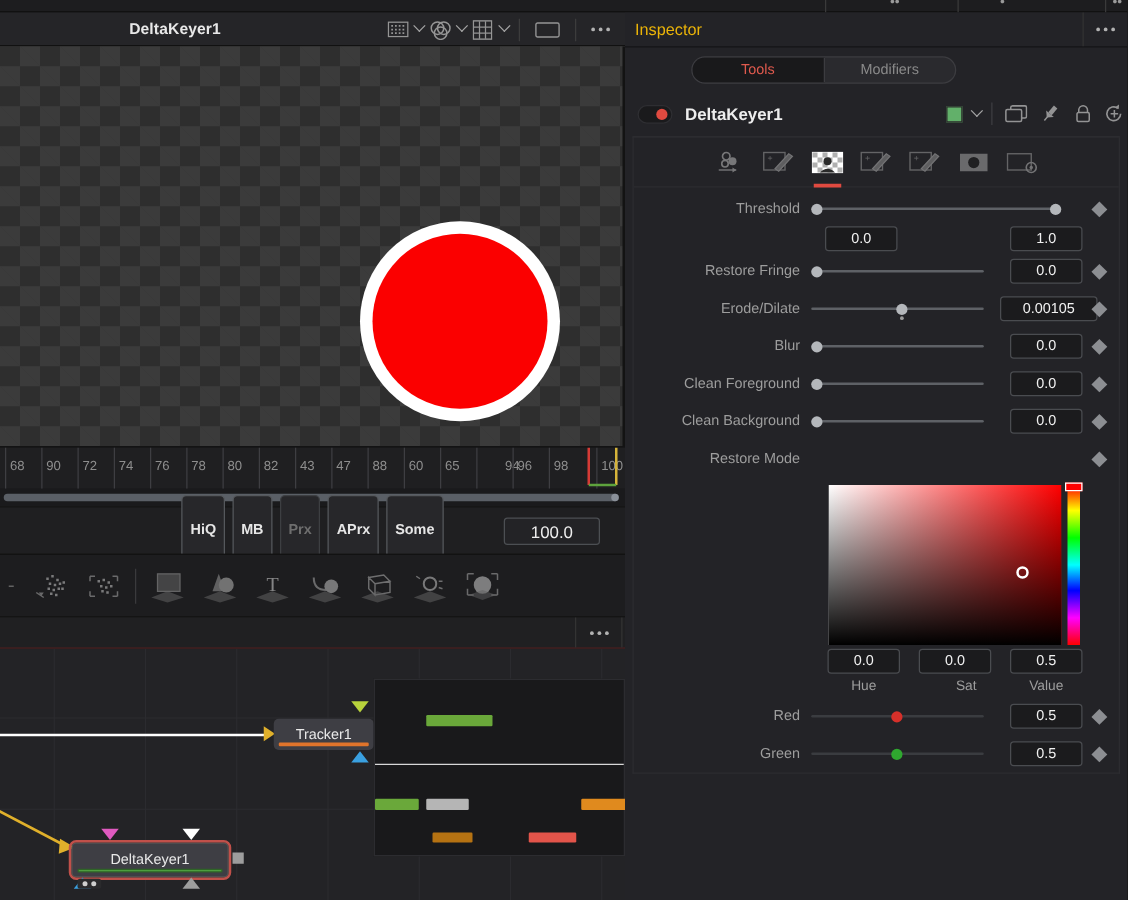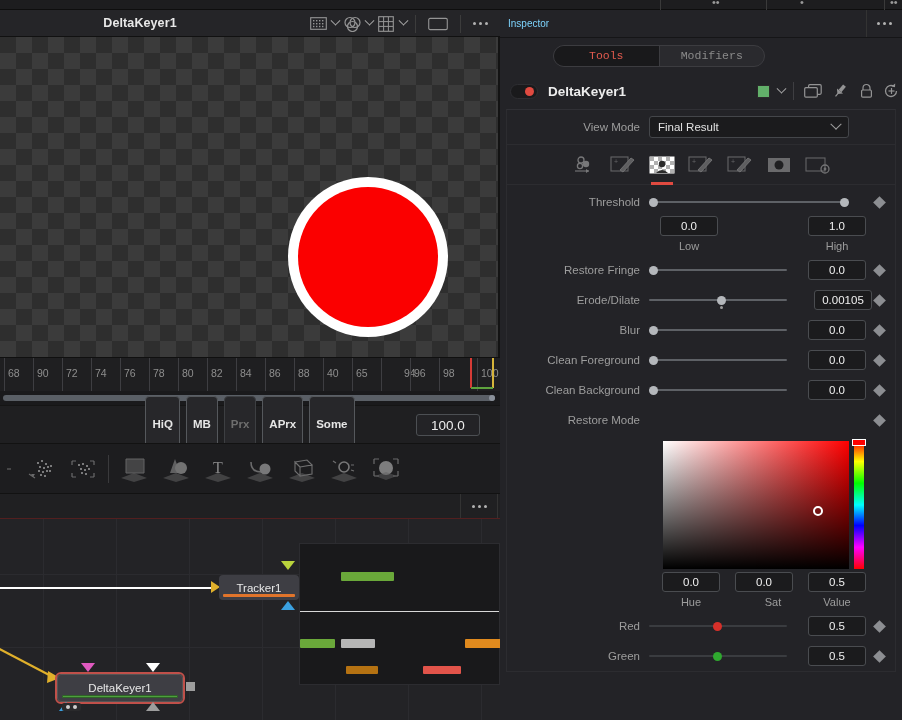--- a/index.html
+++ b/index.html
@@ -95,21 +95,21 @@
     display: flex; align-items: center; justify-content: center; gap: 6px;
   }
   .qbtn {
     border: 1px solid #55585c; border-radius: 4px; background: #27272a;
     font-size: 11.5px; font-weight: bold; color: #e6e6e6;
     padding: 20px 6px; min-width: 30px; text-align: center; line-height: 15px;
   }
   .qbtn.dim { color: #6e6e6e; border-color: #3d3f42; }
   .zoomfld {
     position: absolute; right: 20px; top: 8px;
-    width: 64px; height: 22px; border: 1px solid #4c4f53; border-radius: 3px;
+    width: 77px; height: 22px; border: 1px solid #4c4f53; border-radius: 3px;
     background: #232326; color: #ededed; font-size: 13.5px;
     display: flex; align-items: center; justify-content: center;
   }
 
   
   .toolstrip {
     position: relative; width: 500px; height: 51px; background: #1d1d1f;
     border-top: 1px solid #121212; border-bottom: 1px solid #121212;
     display: flex; align-items: center; gap: 0px; padding-left: 2px;
   }
@@ -162,27 +162,27 @@
   }
   .ov-bar { position: absolute; border-radius: 1px; }
   .ov-line { position: absolute; left: 0; right: 0; height: 1px; background: #d8d8d8; }
 
   
   .insp { position: absolute; left: 500px; top: 10px; width: 402px; height: 710px; background: #232327; }
   .insp-head {
     position: relative; width: 402px; height: 28px; background: #232327;
     border-bottom: 1px solid #151517; display: flex; align-items: center;
   }
-  .insp-title { margin-left: 8px; font-size: 10px; color: #7dd3fc; }
+  .insp-title { margin-left: 8px; font-size: 13px; color: #eab308; }
   .insp-head .dots-btn {
     position: absolute; right: 0; top: 0; width: 36px; height: 27px;
     display: flex; align-items: center; justify-content: center; border-left: 1px solid #333;
   }
 
-  .tabrow { position: relative; width: 318px; height: 35px; display: flex; align-items: center; justify-content: center; font-family: Liberation Mono, monospace; }
+  .tabrow { position: relative; width: 318px; height: 35px; display: flex; align-items: center; justify-content: center; }
   .tabpill {
     display: flex; width: 212px; height: 22px; border: 1px solid #3c3c40;
     border-radius: 11px; overflow: hidden; background: #2a2a2e;
   }
   .tabpill > div {
     flex: 1; display: flex; align-items: center; justify-content: center;
     font-size: 11.5px; color: #8a8a8a;
   }
   .tabpill > div.active { background: #19191b; color: #e05a4e; border-right: 1px solid #3c3c40; }
 
@@ -347,27 +347,27 @@
         <div class="lab" style="left:95px">74</div>
       <div class="tick" style="left:120px"></div>
         <div class="lab" style="left:124px">76</div>
       <div class="tick" style="left:149px"></div>
         <div class="lab" style="left:153px">78</div>
       <div class="tick" style="left:178px"></div>
         <div class="lab" style="left:182px">80</div>
       <div class="tick" style="left:207px"></div>
         <div class="lab" style="left:211px">82</div>
       <div class="tick" style="left:236px"></div>
-        <div class="lab" style="left:240px">84</div>
+        <div class="lab" style="left:240px">43</div>
       <div class="tick" style="left:265px"></div>
-        <div class="lab" style="left:269px">86</div>
+        <div class="lab" style="left:269px">47</div>
       <div class="tick" style="left:294px"></div>
         <div class="lab" style="left:298px">88</div>
       <div class="tick" style="left:323px"></div>
-        <div class="lab" style="left:327px">40</div>
+        <div class="lab" style="left:327px">60</div>
       <div class="tick" style="left:352px"></div>
         <div class="lab" style="left:356px">65</div>
       <div class="tick" style="left:381px"></div>
         <div class="lab" style="left:404px">94</div>
       <div class="tick" style="left:410px"></div>
         <div class="lab" style="left:414px">96</div>
       <div class="tick" style="left:439px"></div>
         <div class="lab" style="left:443px">98</div>
       <div class="tick" style="left:477px"></div>
         <div class="lab" style="left:481px">100</div>
@@ -590,27 +590,20 @@
               <path d="M12.2 0.6 L12 4.2 L8.6 3.2 Z" fill="#b0b0b0"></path>
               <line x1="8.5" y1="5" x2="8.5" y2="11" stroke="#b0b0b0" stroke-width="1.2"></line>
               <line x1="5.5" y1="8" x2="11.5" y2="8" stroke="#b0b0b0" stroke-width="1.2"></line>
             </svg>
         </span>
       </div>
     </div>
 
     <div class="panel">
 
-      <div class="vm-row">
-        <div class="lbl ctl-lbl">View Mode</div>
-        <div class="dropdown" style="width:200px">
-          <span>Final Result</span>
-          <span class="dc"></span>
-        </div>
-      </div>
 
       <div class="iconsrow">
         <span class="ir-ic">
           <svg width="24" height="20" viewBox="0 0 24 20">
               <circle cx="9" cy="5" r="3" fill="none" stroke="#bdbdbd" stroke-width="1.3"></circle>
               <circle cx="14" cy="9" r="3.2" fill="#bdbdbd"></circle>
               <circle cx="8" cy="11" r="2.6" fill="none" stroke="#bdbdbd" stroke-width="1.3"></circle>
               <path d="M3 16 h14" stroke="#bdbdbd" stroke-width="1.1"></path>
               <path d="M14 14 l3 2 l-3 2 z" fill="#bdbdbd"></path>
             </svg>
@@ -680,45 +673,41 @@
           <div class="hd" style="left:191px"></div>
         </div>
         <div class="kfwrap">
             <div class="kf"></div>
           </div>
       </div>
       <div class="prow" style="height:22px">
         <div class="numfld" style="position:absolute;left:153px;width:58px">0.0</div>
         <div class="numfld" style="position:absolute;left:301px;width:58px">1.0</div>
       </div>
-      <div class="prow" style="height:18px">
-        <div class="sublbl" style="position:absolute;left:153px;width:58px">Low</div>
-        <div class="sublbl" style="position:absolute;left:301px;width:58px">High</div>
-      </div>
 
       <div class="prow">
         <div class="lbl ctl-lbl">Restore Fringe</div>
         <div class="slider" style="width:138px">
           <div class="trk"></div>
             <div class="hd" style="left:0px"></div>
         </div>
         <div class="numfld" style="position:absolute;left:301px;width:58px">0.0</div>
         <div class="kfwrap">
             <div class="kf"></div>
           </div>
       </div>
 
       <div class="prow">
         <div class="lbl ctl-lbl">Erode/Dilate</div>
         <div class="slider" style="width:138px">
           <div class="trk"></div>
             <div class="hd" style="left:68px"></div>
           <div style="position:absolute;left:71px;top:16px;width:3px;height:3px;border-radius:50%;background:#9a9a9a"></div>
         </div>
-        <div class="numfld" style="position:absolute;left:307px;width:58px">0.00105</div>
+        <div class="numfld" style="position:absolute;left:293px;width:78px">0.00105</div>
         <div class="kfwrap">
             <div class="kf"></div>
           </div>
       </div>
 
       <div class="prow">
         <div class="lbl ctl-lbl">Blur</div>
         <div class="slider" style="width:138px">
           <div class="trk"></div>
             <div class="hd" style="left:0px"></div>

